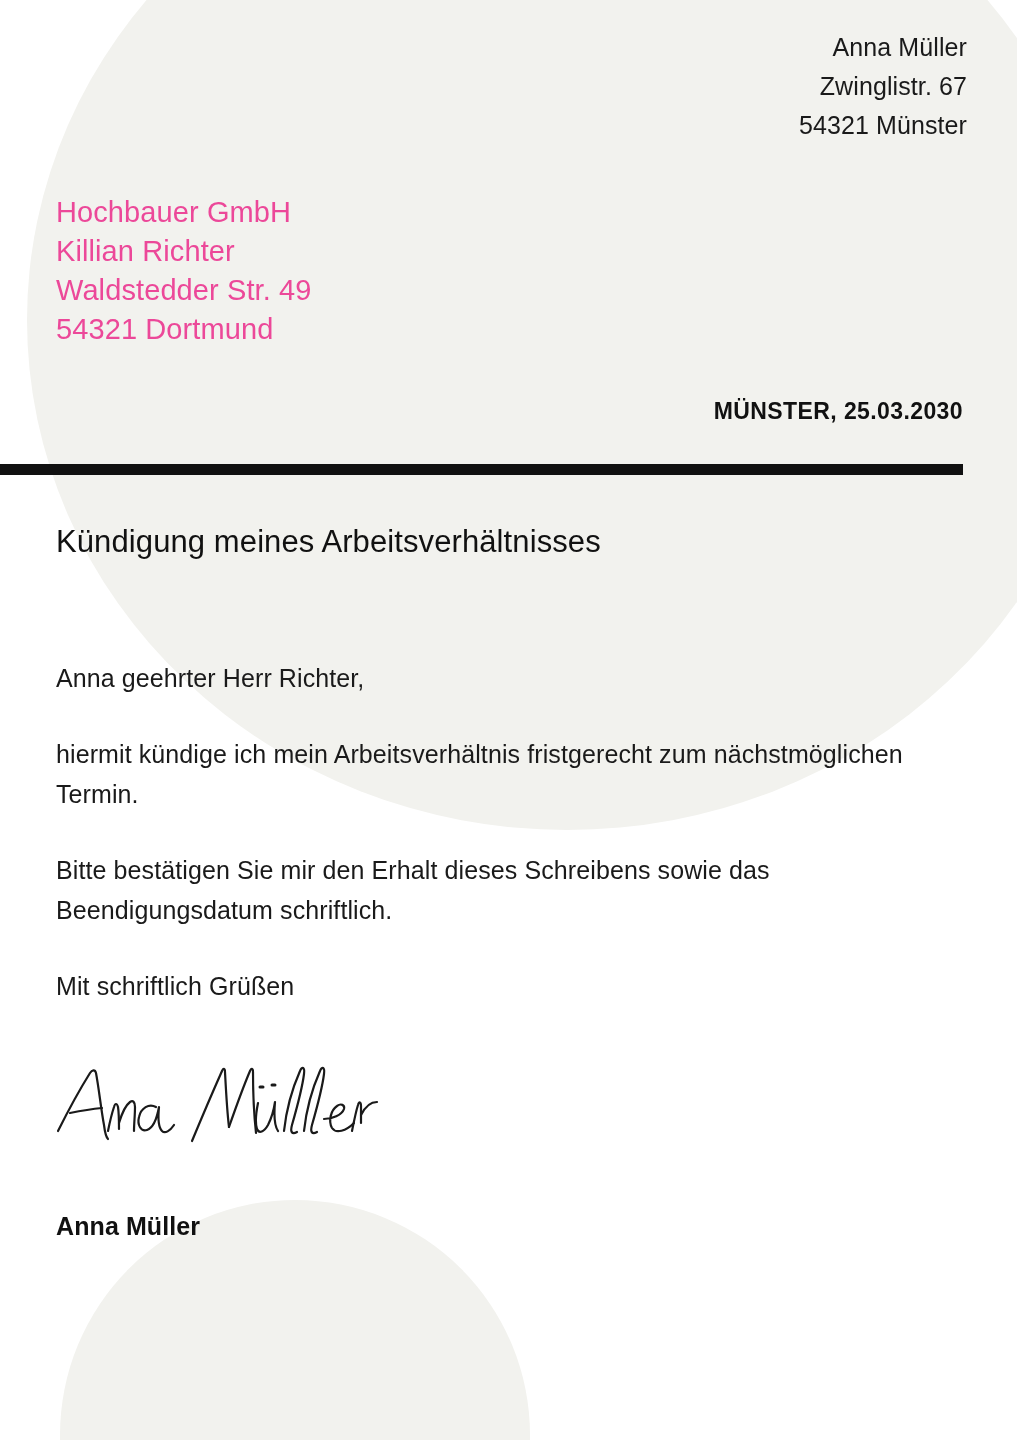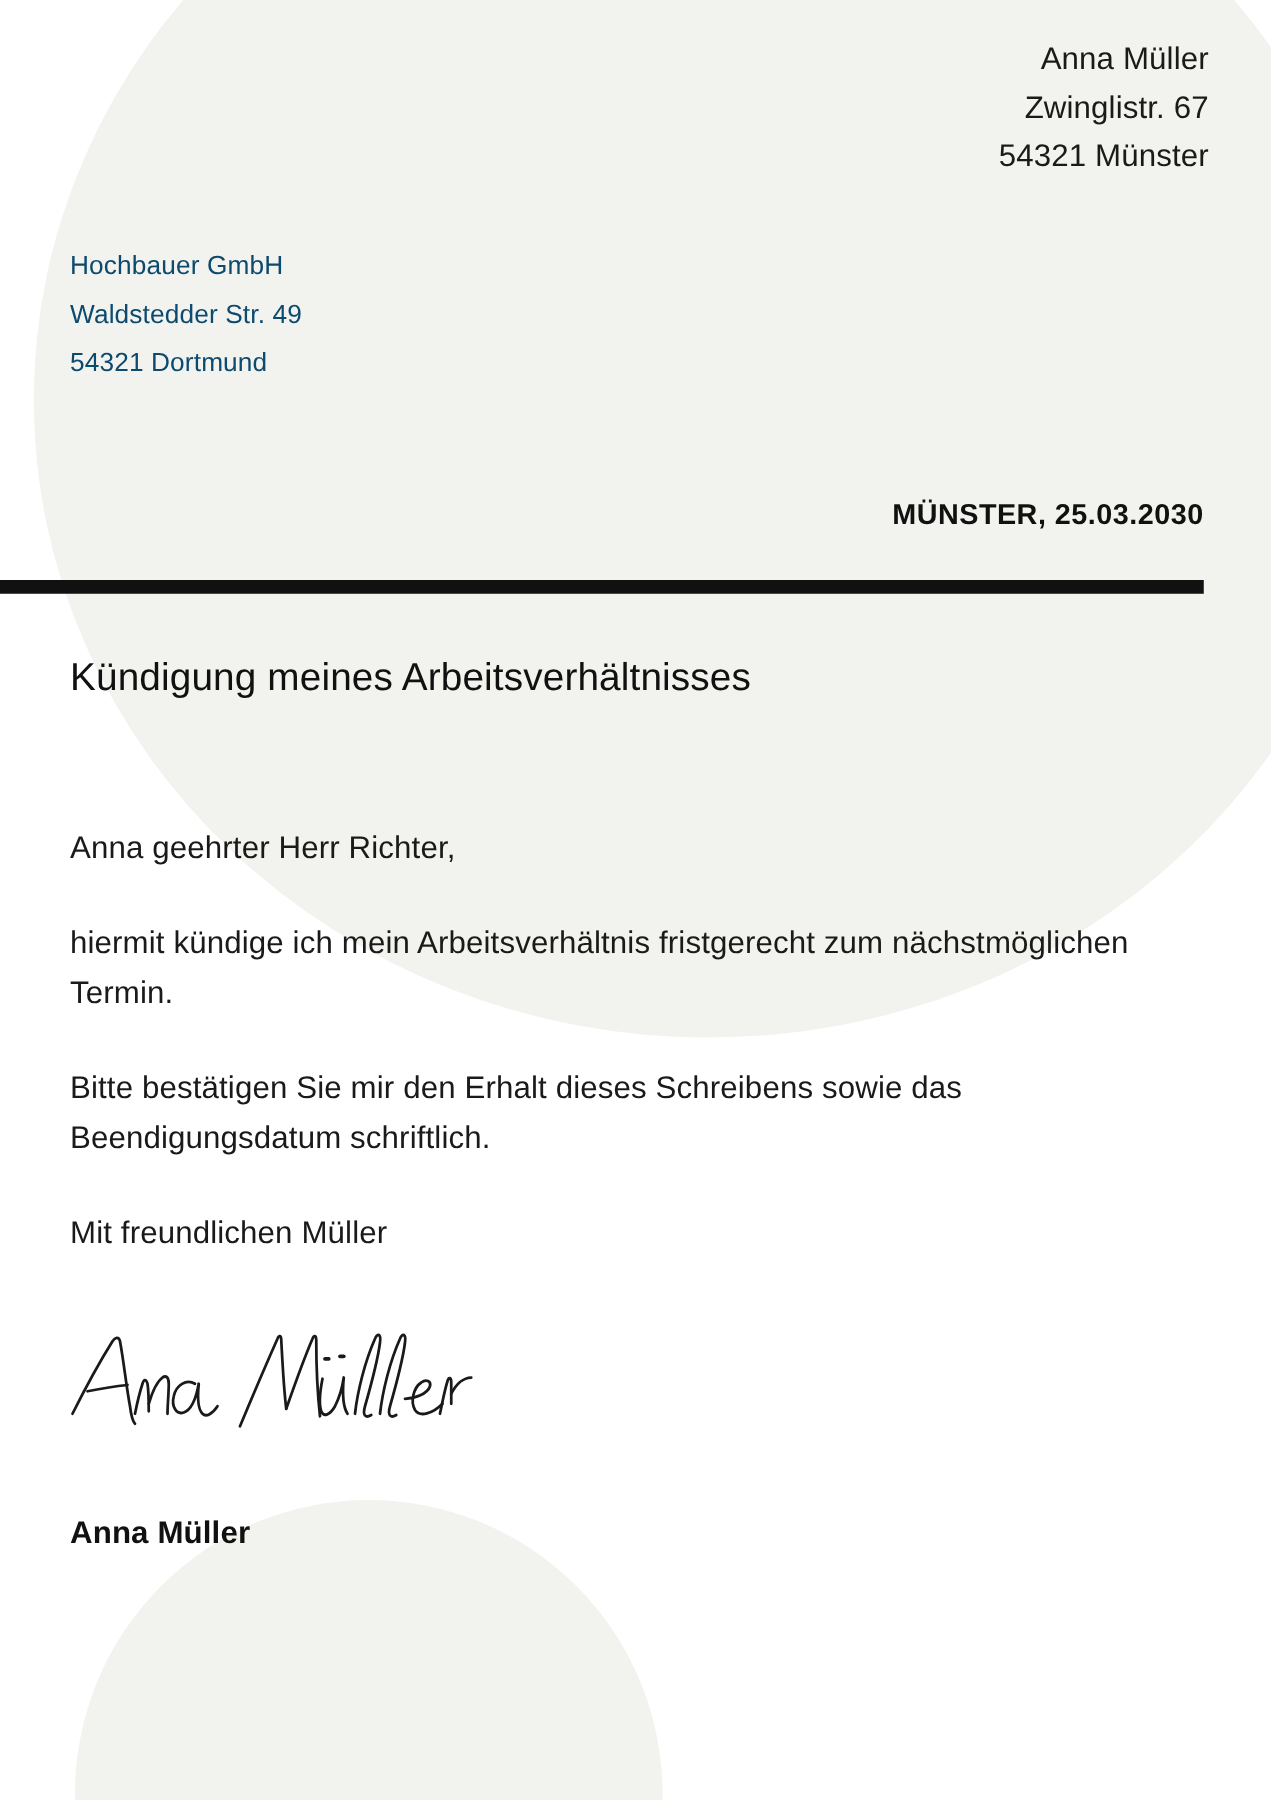--- a/index.html
+++ b/index.html
@@ -61,23 +61,23 @@
     line-height: 39px;
     color: #1a1a1a;
     letter-spacing: 0.1px;
   }
 
   
   .recipient {
     position: absolute;
     top: 193px;
     left: 56px;
-    font-size: 21px;
+    font-size: 29px;
     line-height: 39px;
-    color: #0c4a6e;
+    color: #ec4899;
     letter-spacing: 0.1px;
   }
 
   
   .placedate {
     position: absolute;
     top: 398px;
     right: 54px;
     font-size: 23px;
     font-weight: bold;
@@ -160,35 +160,36 @@
   <div class="content">
 
     <div class="sender">
       <div>Anna Müller</div>
       <div>Zwinglistr. 67</div>
       <div>54321 Münster</div>
     </div>
 
     <div class="recipient">
       <div>Hochbauer GmbH</div>
+      <div>Killian Richter</div>
       <div>Waldstedder Str. 49</div>
       <div>54321 Dortmund</div>
     </div>
 
     <div class="placedate">MÜNSTER, 25.03.2030</div>
 
     <div class="rule"></div>
 
     <div class="subject">Kündigung meines Arbeitsverhältnisses</div>
 
     <div class="body-text">
       <p>Anna geehrter Herr Richter,</p>
       <p>hiermit kündige ich mein Arbeitsverhältnis fristgerecht zum nächstmöglichen Termin.</p>
       <p>Bitte bestätigen Sie mir den Erhalt dieses Schreibens sowie das Beendigungsdatum schriftlich.</p>
-      <p>Mit freundlichen Müller</p>
+      <p>Mit schriftlich Grüßen</p>
     </div>
 
     <div class="signature">
       <svg viewBox="0 0 330 110" xmlns="http://www.w3.org/2000/svg" fill="none" stroke="#1a1a1a" stroke-width="2.2" stroke-linecap="round" stroke-linejoin="round">
 
         <path d="M6 86 C16 66 28 44 38 28 C40 25 43 24 44 28 C47 44 49 64 52 80 C53 88 54 92 56 94"></path>
         <path d="M18 68 C28 66 40 64 50 63"></path>
 
         <path d="M56 86 C58 76 60 68 62 62 C63 58 65 58 66 62 C67 68 67 76 67 84"></path>
         <path d="M67 78 C70 68 74 60 78 57 C81 55 83 57 83 62 C83 70 82 79 82 86"></path>

